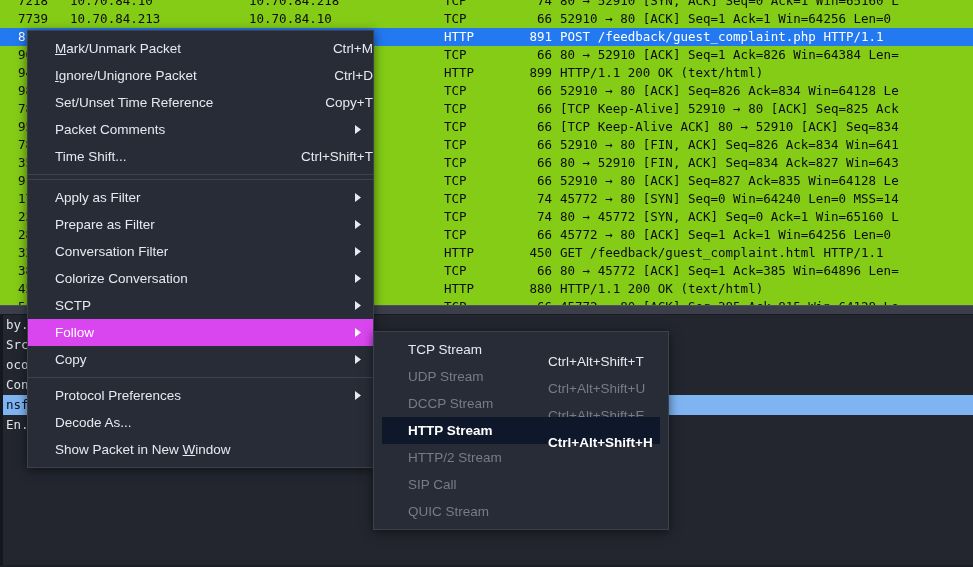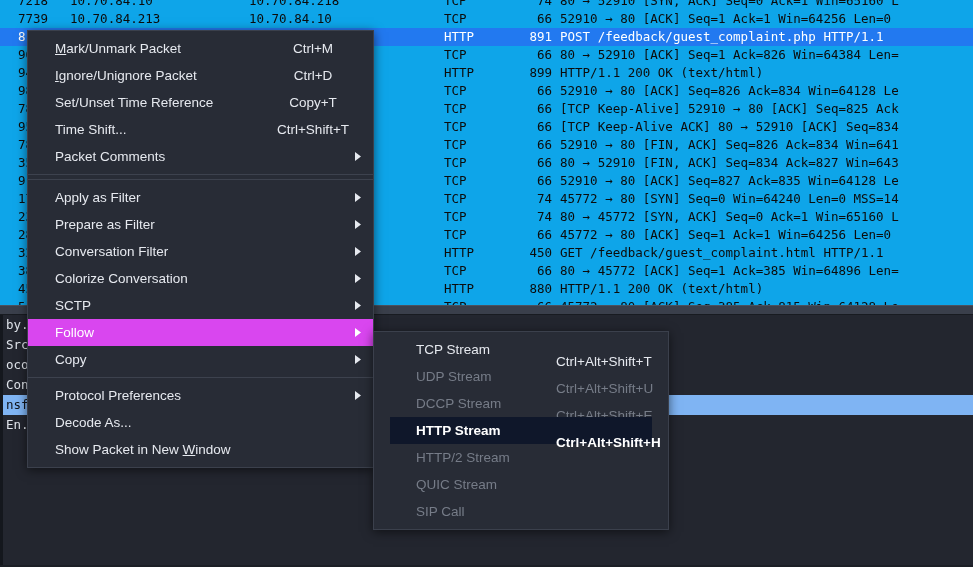--- a/index.html
+++ b/index.html
@@ -14,21 +14,21 @@
     overflow: hidden;
     font-family: "Liberation Sans", sans-serif;
   }
 
   
   #packet-list {
     position: absolute;
     left: 0; top: 0;
     width: 973px;
     height: 305px;
-    background: #0ea5e9;
+    background: #84cc16;
     overflow: hidden;
   }
   .plist-row {
     height: 18px;
     line-height: 18px;
     font-family: "DejaVu Sans Mono", monospace;
     font-size: 12.5px;
     color: #0c0c0c;
     white-space: nowrap;
     position: relative;
@@ -123,21 +123,21 @@
   .menu-item.highlighted {
     background: #d946ef;
     color: #ffffff;
   }
   .menu-item .mi-label { display: inline-block; }
   .menu-item .mi-accel {
     position: absolute;
     right: 0;
     top: 0;
     width: 120px;
-    text-align: center;
+    text-align: right;
     font-size: 13.5px;
     color: #e6e9ef;
   }
   .menu-item .mi-arrow {
     position: absolute;
     right: 10px;
     top: 0;
     width: 10px;
     height: 27px;
     display: flex;
@@ -154,21 +154,21 @@
 
   
   #follow-submenu {
     position: absolute;
     left: 373px;
     top: 331px;
     width: 296px;
     background: #282c36;
     border: 1px solid #3b404c;
     box-sizing: border-box;
-    padding: 4px 16px;
+    padding: 4px 8px;
     z-index: 60;
     box-shadow: 0 2px 10px rgba(0,0,0,0.55);
   }
   .sub-item {
     position: relative;
     height: 27px;
     line-height: 27px;
     padding: 0 10px 0 26px;
     font-size: 13.5px;
     color: #e6e9ef;
@@ -360,26 +360,26 @@
       <div class="pd-row">En...</div>
     </div>
 </div>
 
 <div id="bottom-strip"></div>
 
 <div id="context-menu">
     <div class="menu-item"><span class="mi-label"><span class="ul">M</span>ark/Unmark Packet</span><span class="mi-accel">Ctrl+M</span></div>
     <div class="menu-item"><span class="mi-label"><span class="ul">I</span>gnore/Unignore Packet</span><span class="mi-accel">Ctrl+D</span></div>
     <div class="menu-item"><span class="mi-label">Set/Unset Time Reference</span><span class="mi-accel">Copy+T</span></div>
+    <div class="menu-item"><span class="mi-label">Packet Comments</span><span class="mi-arrow">
+        <svg width="7" height="9" viewBox="0 0 7 9">
+          <path d="M0 0 L6 4.5 L0 9 Z" fill="currentColor"></path>
+        </svg>
+      </span></div>
     <div class="menu-item"><span class="mi-label">Time Shift...</span><span class="mi-accel">Ctrl+Shift+T</span></div>
-    <div class="menu-item"><span class="mi-label">Packet Comments</span><span class="mi-arrow">
-        <svg width="7" height="9" viewBox="0 0 7 9">
-          <path d="M0 0 L6 4.5 L0 9 Z" fill="currentColor"></path>
-        </svg>
-      </span></div>
     <div class="menu-sep"></div>
     <div class="menu-sep"></div>
     <div class="menu-item"><span class="mi-label">Apply as Filter</span><span class="mi-arrow">
         <svg width="7" height="9" viewBox="0 0 7 9">
           <path d="M0 0 L6 4.5 L0 9 Z" fill="currentColor"></path>
         </svg>
       </span></div>
     <div class="menu-item"><span class="mi-label">Prepare as Filter</span><span class="mi-arrow">
         <svg width="7" height="9" viewBox="0 0 7 9">
           <path d="M0 0 L6 4.5 L0 9 Z" fill="currentColor"></path>
@@ -419,15 +419,15 @@
     <div class="menu-item"><span class="mi-label">Decode As...</span></div>
     <div class="menu-item"><span class="mi-label">Show Packet in New <span class="ul">W</span>indow</span></div>
   </div>
 
 <div id="follow-submenu">
     <div class="sub-item"><span>TCP Stream</span><span class="si-accel">Ctrl+Alt+Shift+T</span></div>
     <div class="sub-item disabled"><span>UDP Stream</span><span class="si-accel">Ctrl+Alt+Shift+U</span></div>
     <div class="sub-item disabled"><span>DCCP Stream</span><span class="si-accel">Ctrl+Alt+Shift+E</span></div>
     <div class="sub-item highlighted"><span>HTTP Stream</span><span class="si-accel">Ctrl+Alt+Shift+H</span></div>
     <div class="sub-item disabled"><span>HTTP/2 Stream</span></div>
+    <div class="sub-item disabled"><span>SIP Call</span></div>
     <div class="sub-item disabled"><span>QUIC Stream</span></div>
-    <div class="sub-item disabled"><span>SIP Call</span></div>
   </div>
 
 </body></html>

